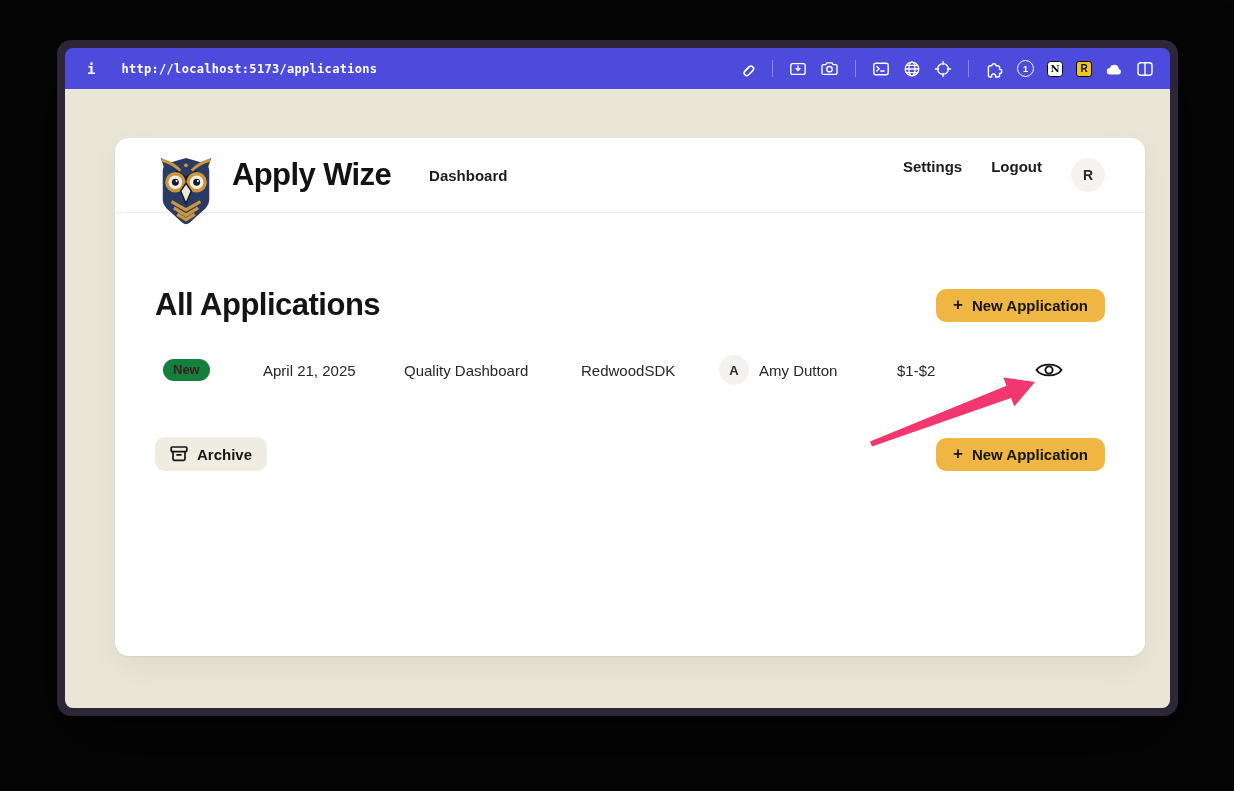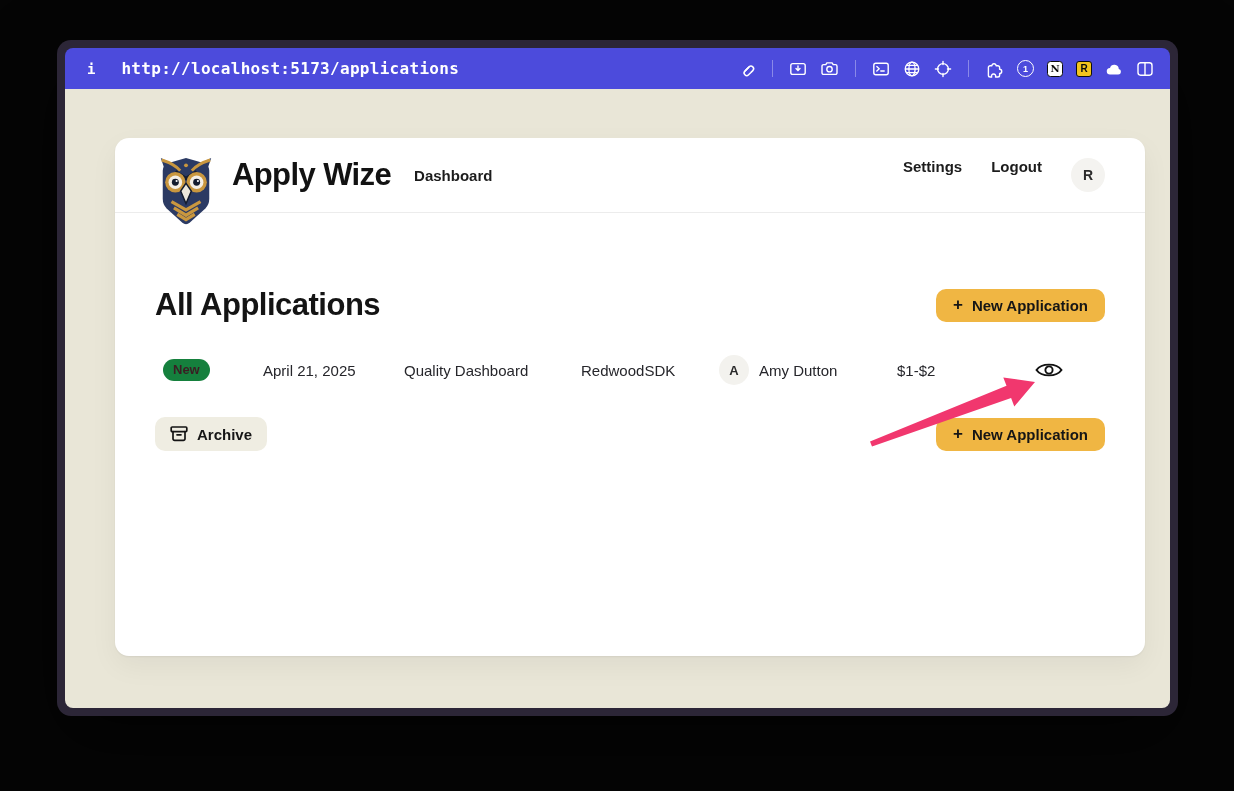--- a/index.html
+++ b/index.html
@@ -13,21 +13,21 @@
     box-shadow:0 25px 70px rgba(0,0,0,.6);
   }
   .chrome { width:100%; height:100%; border-radius:8px; overflow:hidden; display:flex; flex-direction:column; }
 
   
   .toolbar {
     height:41px; flex:0 0 41px; background:#4c4bdc; display:flex; align-items:center;
     padding:0 16px 0 22px; color:#fff;
   }
   .info-glyph { font-family:"DejaVu Sans Mono",monospace; font-weight:700; font-size:14px; margin-right:26px; }
-  .url-text { font-family:"DejaVu Sans Mono",monospace; font-weight:700; font-size:16px; letter-spacing:.3px; }
+  .url-text { font-family:"DejaVu Sans Mono",monospace; font-weight:700; font-size:12px; letter-spacing:.3px; }
   .tools { margin-left:auto; display:flex; align-items:center; gap:13px; }
   .tools svg { display:block; }
   .tool-sep { width:1px; height:17px; background:rgba(255,255,255,.35); margin:0 3px; }
   .icn-1p {
     width:17px; height:17px; border-radius:50%; border:1.7px solid #fff; background:#4c4bdc;
     display:flex; align-items:center; justify-content:center; font-size:9px; font-weight:700; color:#fff;
   }
   .icn-notion {
     width:16px; height:16px; border-radius:3.5px; border:1.6px solid #0d0d0d; background:#fff;
     display:flex; align-items:center; justify-content:center;
@@ -47,21 +47,21 @@
   }
 
   
   .card-header {
     height:75px; display:flex; align-items:center; padding:0 40px;
     border-bottom:1px solid #ececec;
   }
   .brand-link { display:flex; align-items:center; cursor:pointer; }
   .logo { width:62px; height:70px; position:relative; top:16px; margin-right:15px; z-index:2; }
   .brand-name { font-size:31px; font-weight:800; letter-spacing:-.6px; color:#121212; }
-  .nav-dashboard { margin-left:23px; font-size:15px; font-weight:600; color:#1c1c1c; cursor:pointer; }
+  .nav-dashboard { margin-left:38px; font-size:15px; font-weight:600; color:#1c1c1c; cursor:pointer; }
   .header-right { margin-left:auto; display:flex; align-items:flex-start; gap:29px; }
   .hdr-link { font-size:15px; font-weight:600; color:#1c1c1c; cursor:pointer; }
   .avatar-r {
     width:34px; height:34px; border-radius:50%; background:#f4f3f0;
     display:flex; align-items:center; justify-content:center;
     font-size:14px; font-weight:600; color:#2b2b2b; cursor:pointer;
   }
 
   
   .card-body { padding:46px 40px 0; }
@@ -86,21 +86,21 @@
   }
   .contact-cell { display:flex; align-items:center; gap:10px; }
   .avatar-a {
     width:30px; height:30px; border-radius:50%; background:#f3f2ee; flex:0 0 30px;
     display:flex; align-items:center; justify-content:center;
     font-size:13px; font-weight:600; color:#2b2b2b;
   }
   .eye-btn { background:none; border:none; cursor:pointer; padding:2px; display:flex; }
 
   
-  .footer-row { display:flex; align-items:center; justify-content:space-between; margin-top:32px; }
+  .footer-row { display:flex; align-items:center; justify-content:space-between; margin-top:52px; }
   .btn-archive {
     display:flex; align-items:center; gap:9px; background:#efede2; border:none; cursor:pointer;
     border-radius:10px; padding:8px 15px; font-family:inherit;
     font-size:15px; font-weight:700; color:#161616;
   }
 
   
   .arrow-overlay { position:absolute; left:750px; top:232px; width:178px; height:80px; z-index:5; pointer-events:none; }
 </style>
 </head>

